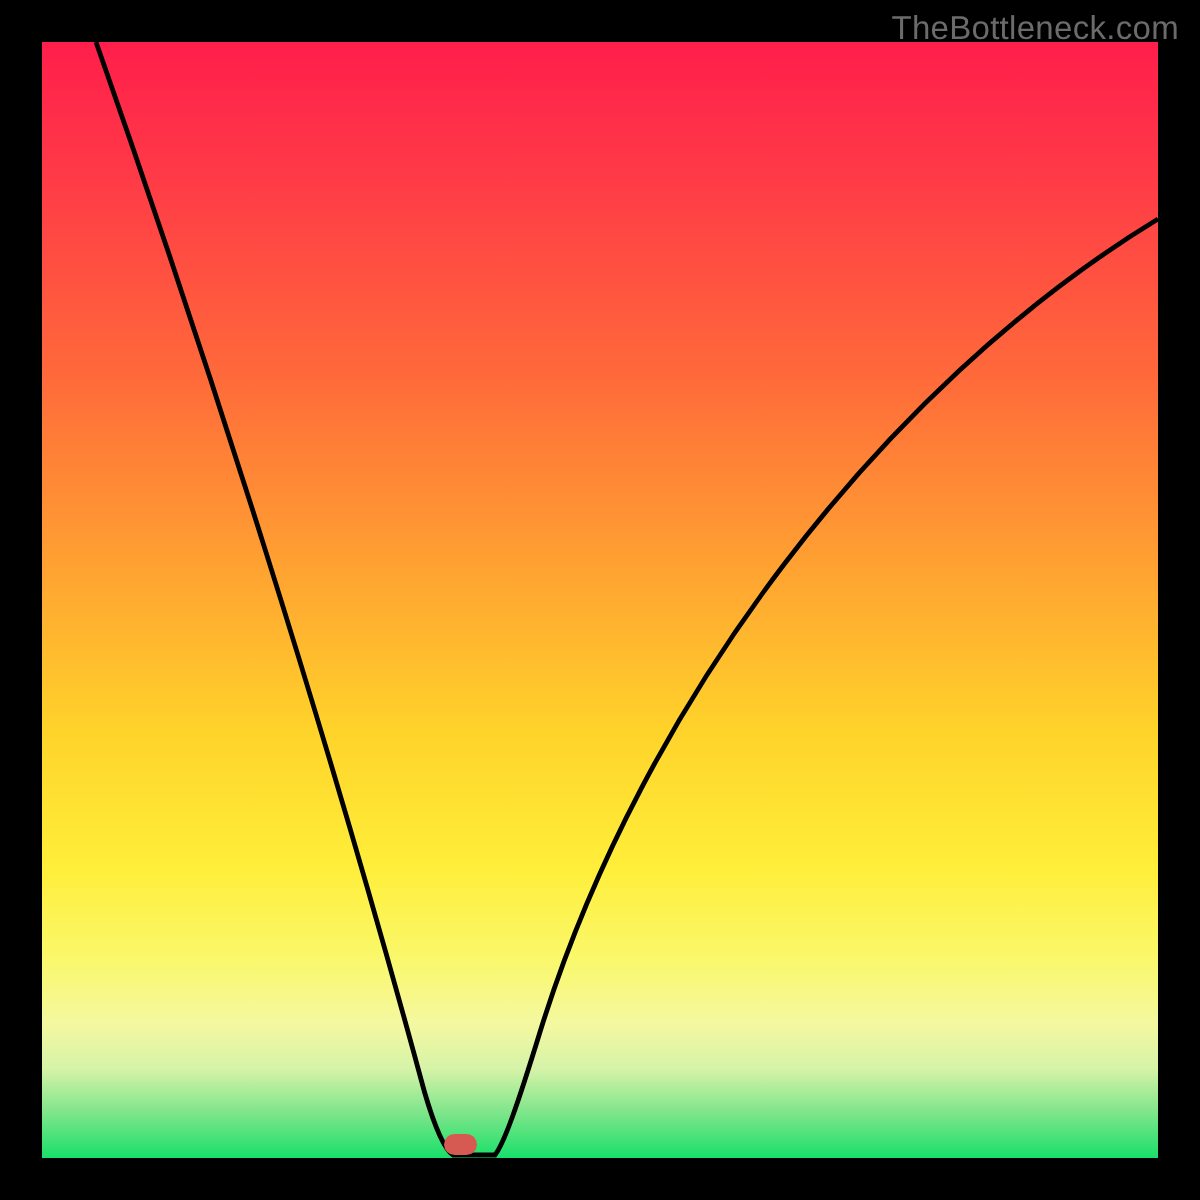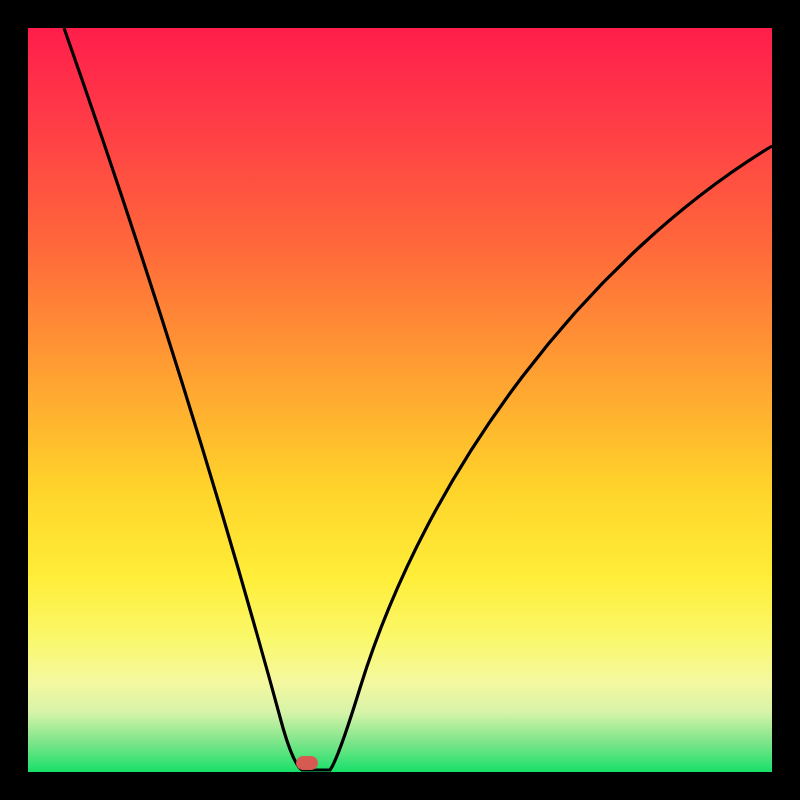--- a/index.html
+++ b/index.html
@@ -63,20 +63,21 @@
     height: 14px;
     background: #d65a52;
     border-radius: 7px;
   }
 </style>
 </head>
 <body>
 
 <div class="frame">
 
+  <div class="watermark">TheBottleneck.com</div>
 
   <div class="plot-area">
 
     <svg class="curve" viewBox="0 0 744 744" preserveAspectRatio="none">
 
       <path id="curve-path" d="M 36 0
                C 110 210, 190 460, 255 700
                C 262 724, 268 738, 274 742
                L 302 742
                C 308 734, 316 712, 332 660

